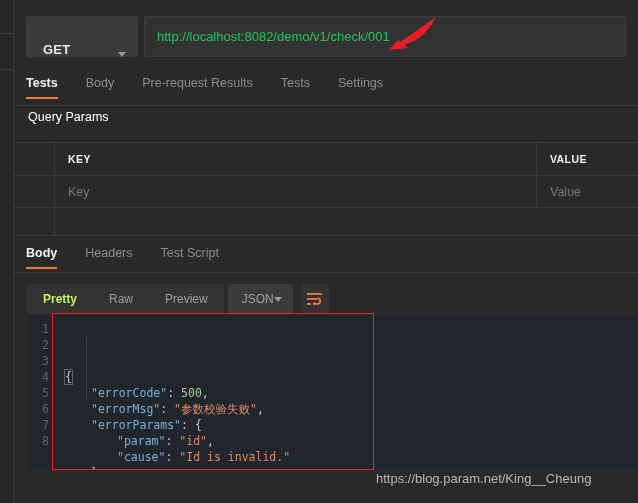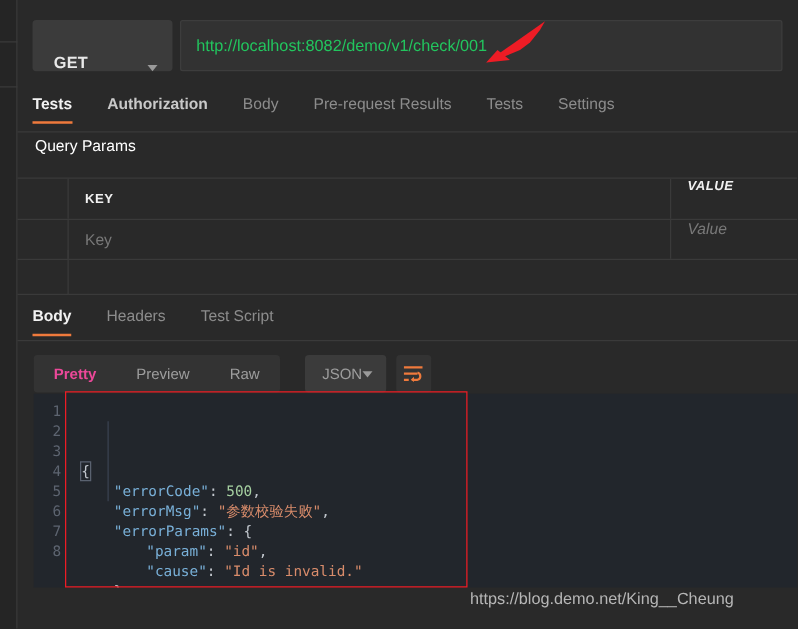--- a/index.html
+++ b/index.html
@@ -148,23 +148,22 @@
     border-right: 1px solid #3a3a3a;
   }
   .cell-key {
     width: 482px;
     border-right: 1px solid #3a3a3a;
     display: flex; align-items: center;
     padding-left: 13px;
   }
   .cell-value {
     flex: 1;
-    display: flex; 
+    display: flex; align-items: center;
     padding-left: 13px;
-    font-style: italic;
   }
   .col-head {
     font-size: 10.5px;
     font-weight: bold;
     color: #f0f0f0;
     letter-spacing: .4px;
   }
   .placeholder {
     font-size: 12.5px;
     color: #787878;
@@ -216,26 +215,26 @@
   .fmt-btn {
     font-size: 12px;
     color: #9d9d9d;
     padding: 0 16px;
     height: 30px;
     line-height: 30px;
     cursor: pointer;
     white-space: nowrap;
   }
   .fmt-btn.active {
-    color: #ec4899;
+    color: #bef264;
     font-weight: bold;
   }
   #json-select {
     height: 30px;
-    margin-left: 20px;
+    margin-left: 4px;
     background: #3b3b3b;
     border-radius: 3px;
     display: flex;
     align-items: center;
     gap: 0;
     padding: 0 11px 0 14px;
     cursor: pointer;
   }
   #json-label { font-size: 12px; color: #9d9d9d; }
   #wrap-button {
@@ -329,23 +328,20 @@
 
 <svg id="arrow-annotation" viewBox="0 0 60 44">
   <path d="M 3 38 L 50 5 L 46 12 L 38 22 L 30 28 L 18 33 Z" fill="#ee1c25"></path>
   <path d="M 3 38 L 22 36 L 12 28 Z" fill="#ee1c25"></path>
 </svg>
 
 <div id="request-tabs">
   <div class="tab active">
     <span>Tests</span>
   </div>
-  <div class="tab semi">
-    <span>Authorization</span>
-  </div>
   <div class="tab">
     <span>Body</span>
   </div>
   <div class="tab">
     <span>Pre-request Results</span>
   </div>
   <div class="tab">
     <span>Tests</span>
   </div>
   <div class="tab">
@@ -393,24 +389,24 @@
   </div>
 </div>
 <div id="response-divider"></div>
 
 <div id="format-toolbar">
   <div id="format-group">
     <div class="fmt-btn active">
       <span>Pretty</span>
     </div>
     <div class="fmt-btn">
+      <span>Raw</span>
+    </div>
+    <div class="fmt-btn">
       <span>Preview</span>
-    </div>
-    <div class="fmt-btn">
-      <span>Raw</span>
     </div>
   </div>
 
   <div id="json-select">
     <span id="json-label">JSON</span>
     <span class="caret-down"></span>
   </div>
 
   <div id="wrap-button">
     <svg width="16" height="14" viewBox="0 0 16 14">
@@ -434,13 +430,13 @@
       <div style="padding-right: 4px;">7</div>
       <div style="padding-right: 4px;">8</div>
     </div>
   <div id="code-area">
     <div id="indent-guide"></div>
   <div style="padding-left: 0px;"><span class="tok-brace brace-box">{</span></div><div style="padding-left: 26px;"><span class="tok-key">"errorCode"</span><span class="tok-punct">: </span><span class="tok-num">500</span><span class="tok-punct">,</span></div><div style="padding-left: 26px;"><span class="tok-key">"errorMsg"</span><span class="tok-punct">: </span><span class="tok-str">"参数校验失败"</span><span class="tok-punct">,</span></div><div style="padding-left: 26px;"><span class="tok-key">"errorParams"</span><span class="tok-punct">: </span><span class="tok-brace">{</span></div><div style="padding-left: 52px;"><span class="tok-key">"param"</span><span class="tok-punct">: </span><span class="tok-str">"id"</span><span class="tok-punct">,</span></div><div style="padding-left: 52px;"><span class="tok-key">"cause"</span><span class="tok-punct">: </span><span class="tok-str">"Id is invalid."</span></div><div style="padding-left: 26px;"><span class="tok-brace">}</span></div></div>
 </div>
 
 <div id="highlight-box"></div>
 
-<div id="watermark">https://blog.demo.net/King__Cheung</div>
+<div id="watermark">https://blog.param.net/King__Cheung</div>
 
 </body></html>

